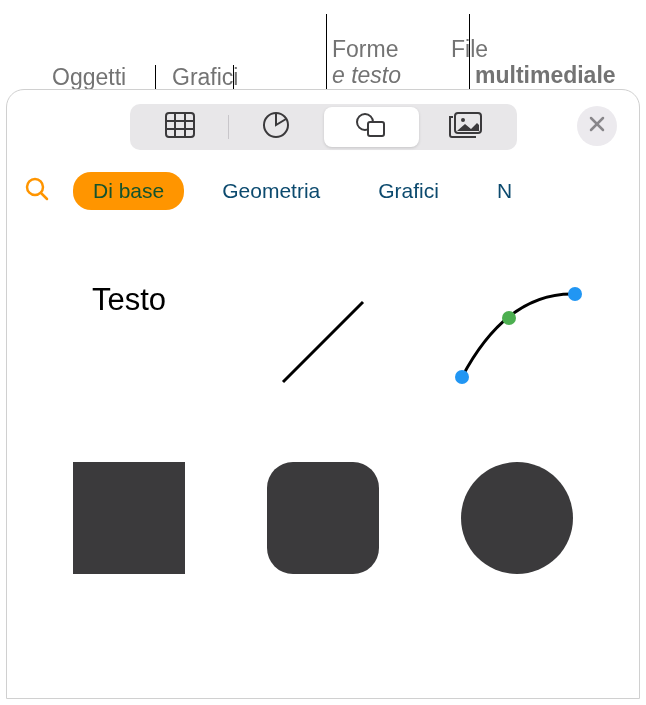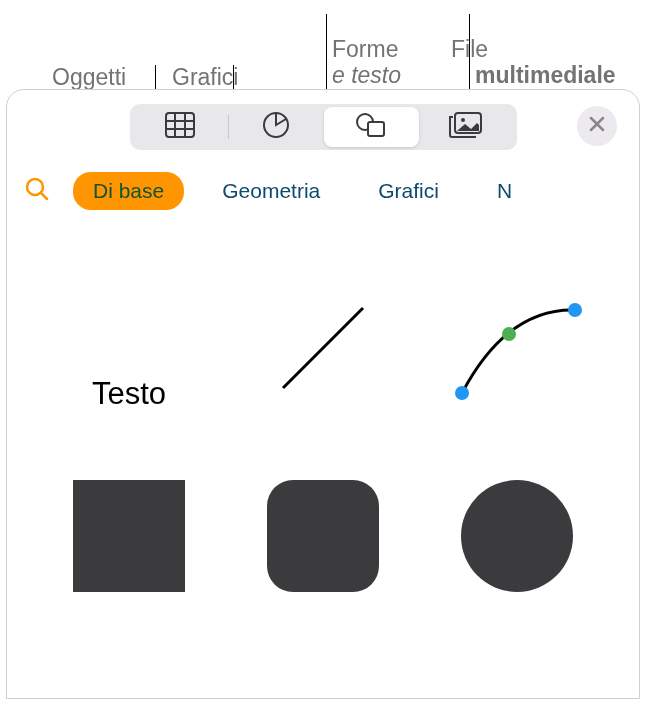--- a/index.html
+++ b/index.html
@@ -124,21 +124,21 @@
       color: #0c4a6e;
     }
     .shapes-grid {
       display: grid;
       grid-template-columns: repeat(3, 1fr);
       gap: 50px 30px;
       padding: 60px 40px 30px;
     }
     .shape-cell {
       display: flex;
-      align-items: flex-end;
+      align-items: flex-start;
       justify-content: center;
       height: 130px;
       cursor: pointer;
     }
     .text-shape {
       font-size: 31px;
       color: #000;
     }
     .square-shape {
       width: 112px;

